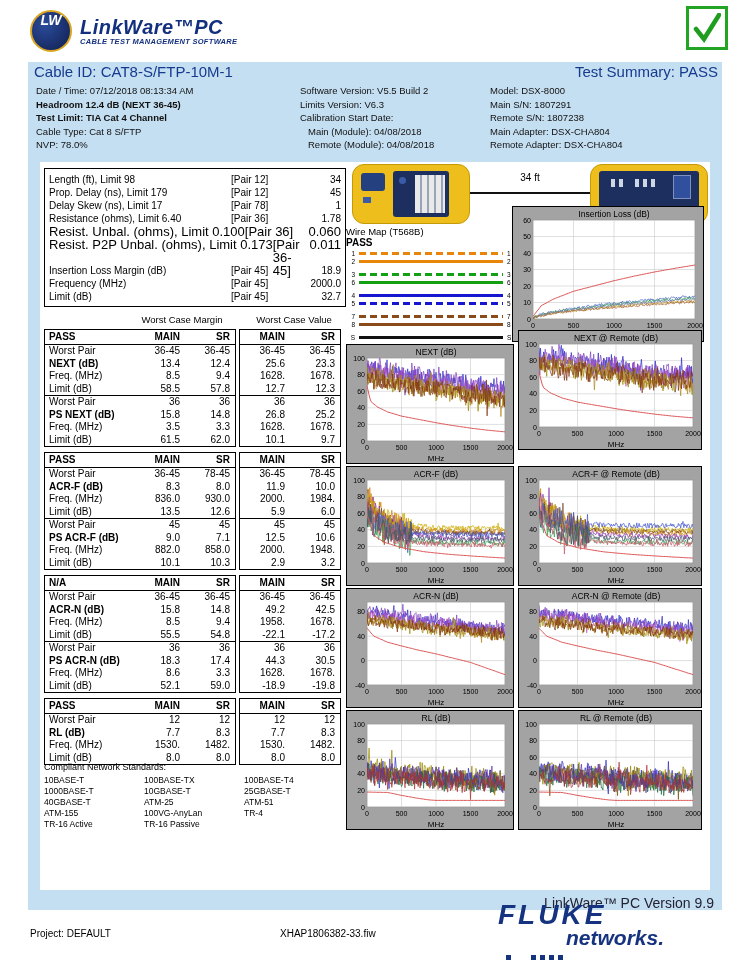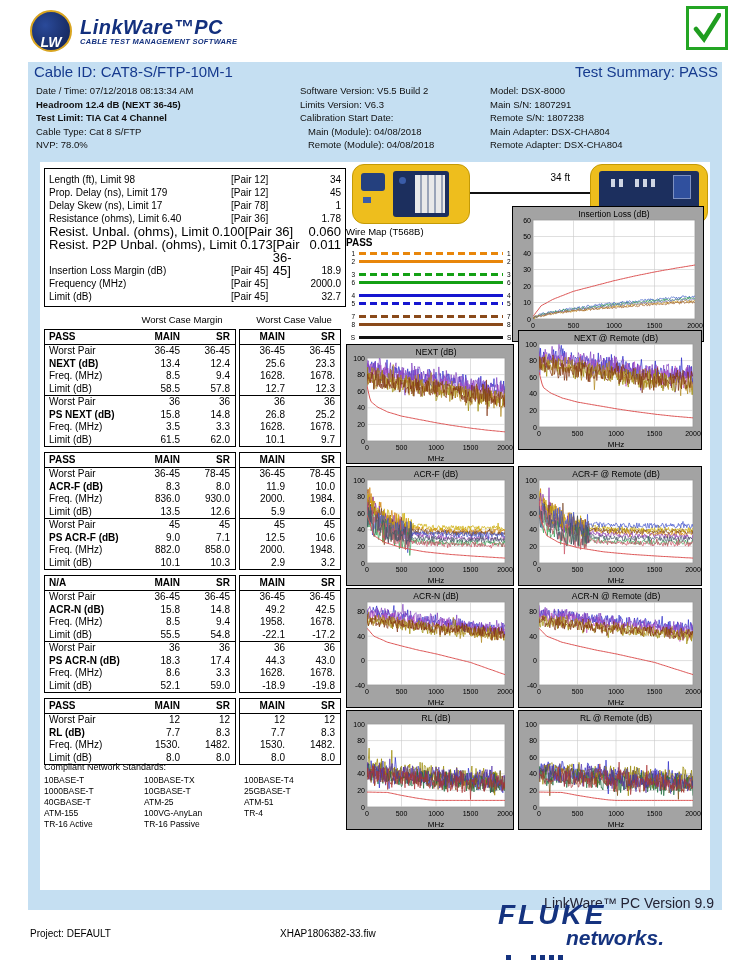--- a/index.html
+++ b/index.html
@@ -1,21 +1,21 @@
 <!DOCTYPE html>
 <html><head>
 <meta charset="utf-8">
 <style>
   html,body{margin:0;padding:0;background:#fff}
   body{width:750px;height:965px;font-family:"Liberation Sans",sans-serif;color:#000;position:relative;overflow:hidden}
   .page{position:absolute;inset:0}
 
   
   .logo{position:absolute;left:30px;top:10px;display:flex;align-items:center}
-  .logo-badge{width:38px;height:38px;border-radius:50%;background:radial-gradient(circle at 35% 35%,#2a4a9a,#101f4e);border:2px solid #d9a520;display:flex;align-items:flex-end;justify-content:center}
+  .logo-badge{width:38px;height:38px;border-radius:50%;background:radial-gradient(circle at 35% 35%,#2a4a9a,#101f4e);border:2px solid #d9a520;display:flex;align-items:flex-start;justify-content:center}
   .logo-badge span{color:#fff;font-weight:bold;font-style:italic;font-size:14px}
   .logo-text{margin-left:8px}
   .logo-title{color:#13307e;font-weight:bold;font-style:italic;font-size:20px;letter-spacing:.5px;line-height:20px}
   .logo-sub{color:#13307e;font-weight:bold;font-style:italic;font-size:7.5px;letter-spacing:.3px}
   .passbox{position:absolute;left:686px;top:6px;width:36px;height:38px;background:#fff;border:3px solid #23a523;display:flex;align-items:center;justify-content:center}
 
   
   .band{position:absolute;left:28px;top:62px;width:694px;height:848px;background:#c5dff2}
   .band-head{position:absolute;left:34px;top:63px;width:684px;display:flex;justify-content:space-between}
   .cable-id,.test-summary{color:#163a8e;font-weight:normal;font-size:15px}
@@ -68,21 +68,21 @@
   .dev .scr{position:absolute;background:#1c2f5e;border-radius:3px}
   .dev.main .scr{left:40px;top:6px;width:56px;height:46px}
   .dev.main .bars{position:absolute;left:62px;top:10px;width:30px;height:38px;background:repeating-linear-gradient(90deg,#e9e9e9 0 5px,#9aa4b8 5px 7px)}
   .dev.main .side{position:absolute;left:8px;top:8px;width:24px;height:18px;background:#24407e;border-radius:3px}
   .dev.main .dotA{position:absolute;left:10px;top:32px;width:8px;height:6px;background:#3a5ca8}
   .dev.main .dotB{position:absolute;left:46px;top:12px;width:7px;height:7px;background:#3a5ca8;border-radius:50%}
   .dev.remote .scr{left:8px;top:6px;width:100px;height:46px}
   .dev.remote .tick{position:absolute;top:14px;width:4px;height:8px;background:#cfd6e4}
   .dev.remote .sq{position:absolute;left:82px;top:10px;width:16px;height:22px;background:#30509e;border:1px solid #7d90c0}
   .linkline{position:absolute;left:124px;top:28px;width:120px;height:2px;background:#111}
-  .linklen{position:absolute;left:144px;top:8px;width:80px;text-align:right;font-size:10px}
+  .linklen{position:absolute;left:144px;top:8px;width:80px;text-align:center;font-size:10px}
 
   
   #wiremap{position:absolute;left:346px;top:226px;width:170px}
   .wm-title{font-size:9.5px}
   .wm-status{font-size:10px;font-weight:bold;margin-bottom:2px}
   .wm-group{margin-bottom:6px}
   .wm-row{display:flex;align-items:center;height:7px;margin-bottom:1px}
   .wm-num{width:9px;font-size:6.5px;text-align:right}
   .wm-num.r{text-align:left}
   .wm-line{flex:1;height:3px;margin:0 4px}
@@ -457,21 +457,21 @@
           <div class="trow">
             <span class="tc num">-22.1</span>
             <span class="tc num">-17.2</span>
           </div>
           <div class="trow gsep">
             <span class="tc num">36</span>
             <span class="tc num">36</span>
           </div>
           <div class="trow">
             <span class="tc num">44.3</span>
-            <span class="tc num">43.0</span>
+            <span class="tc num">30.5</span>
           </div>
           <div class="trow">
             <span class="tc num">1628.</span>
             <span class="tc num">1678.</span>
           </div>
           <div class="trow">
             <span class="tc num">-18.9</span>
             <span class="tc num">-19.8</span>
           </div>
         </div>

